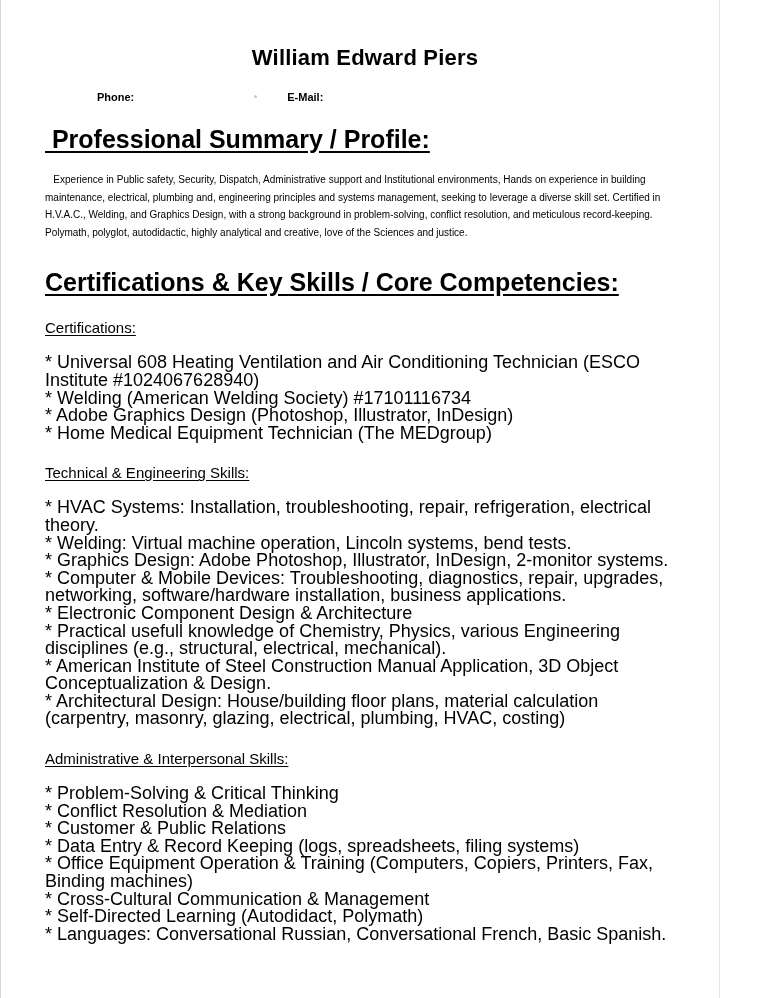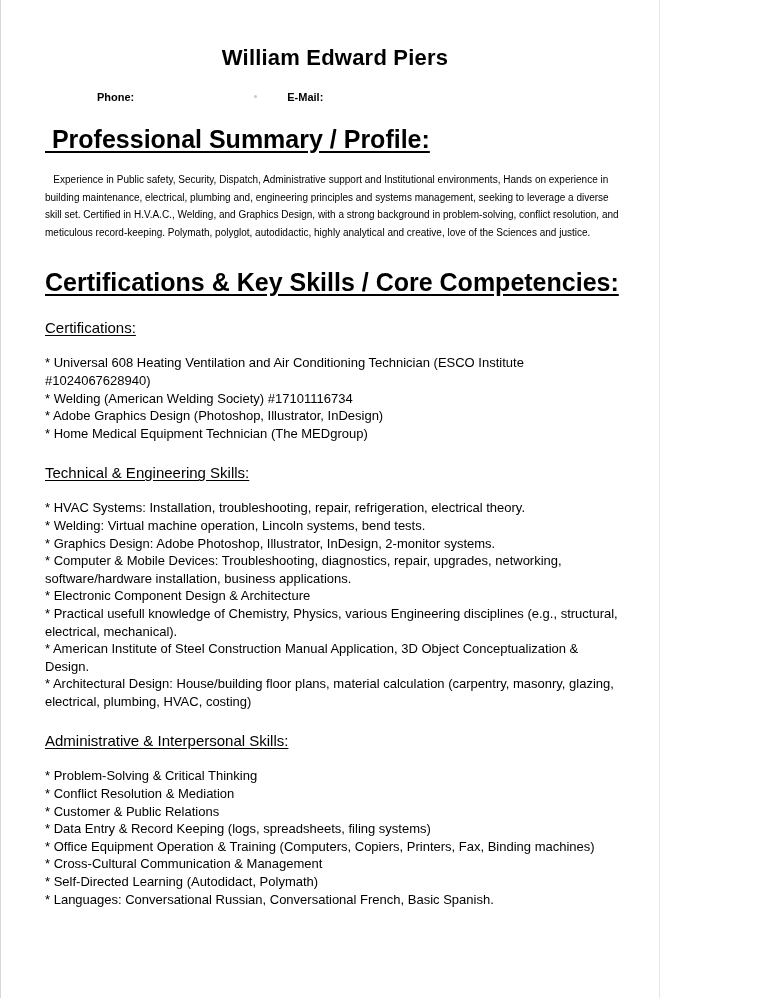--- a/index.html
+++ b/index.html
@@ -7,21 +7,21 @@
     padding: 0;
     background: #ffffff;
   }
   body {
     font-family: "Liberation Sans", sans-serif;
     color: #111111;
     -webkit-font-smoothing: antialiased;
   }
   #page {
     position: relative;
-    width: 660px;
+    width: 720px;
     height: 998px;
     background: #ffffff;
     box-sizing: border-box;
     overflow: hidden;
     border-left: 1px solid #d8d8d8;
     border-right: 1px solid #e6e6e6;
   }
   .inner {
     position: absolute;
     left: 44px;
@@ -96,21 +96,21 @@
     color: #000;
     text-align: left;
     white-space: pre-wrap;
   }
   .bullet-list {
     list-style: none;
     margin: 0;
     padding: 0;
   }
   .bullet-list li {
-    font-size: 13px;
+    font-size: 18px;
     line-height: 17.6px;
     color: #000;
     margin: 0;
     padding-left: 0;
     text-indent: 0;
     white-space: pre-wrap;
   }
   .bullet-list li {
     padding-left: 0;
   }

